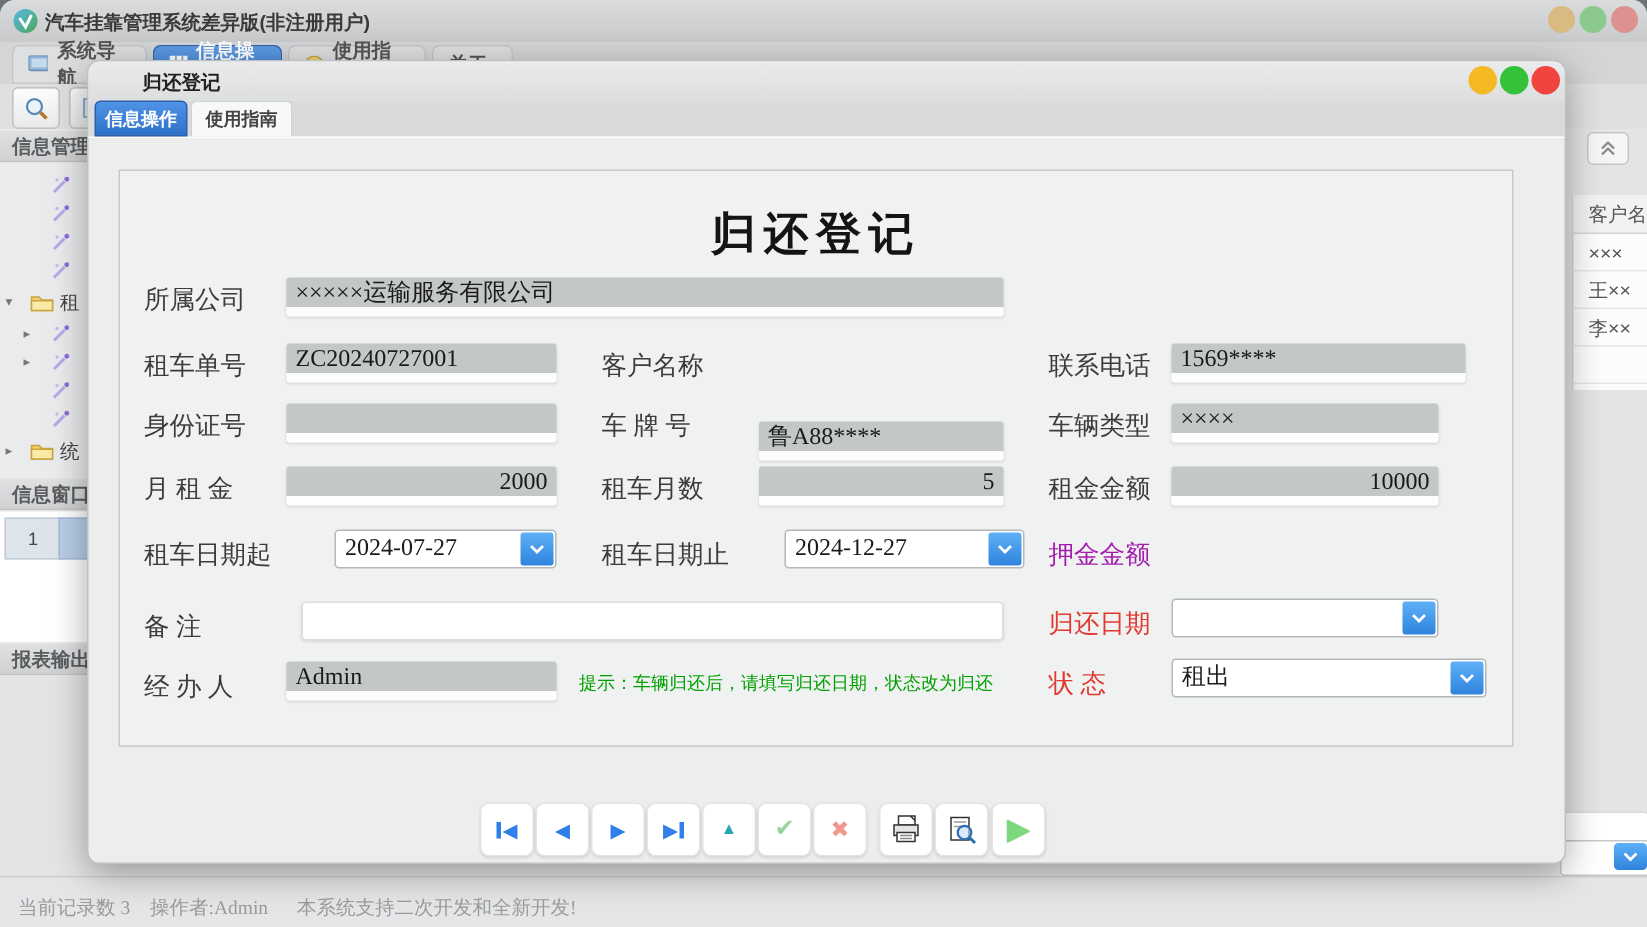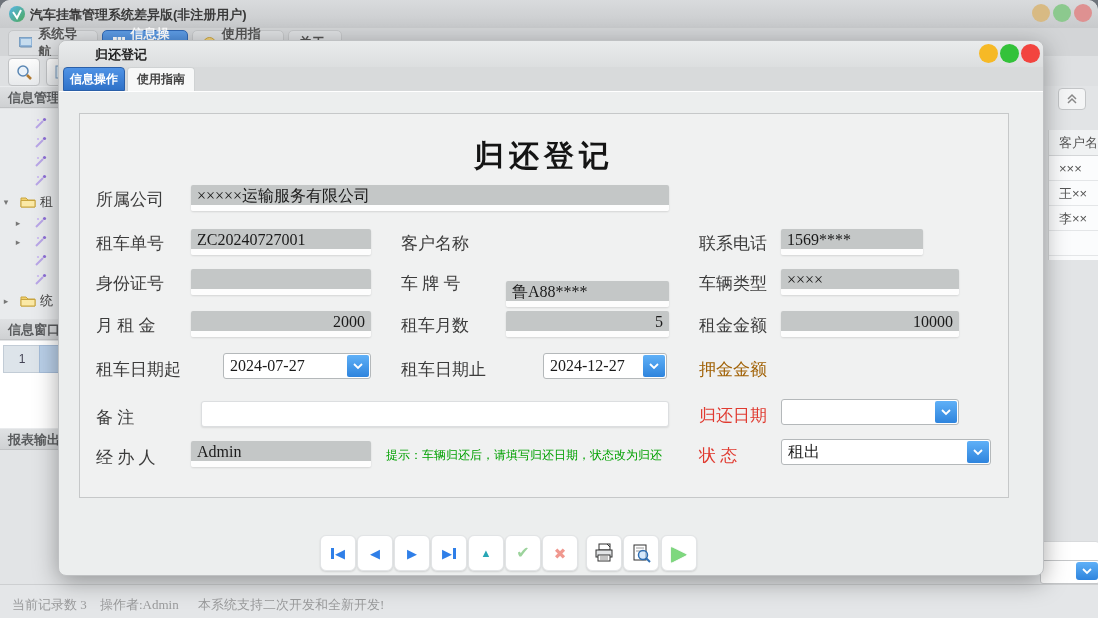--- a/index.html
+++ b/index.html
@@ -46,21 +46,21 @@
   #dlg-title{left:36px;top:5px;font-size:13px;font-weight:bold;color:#222;}
   #dlg-tabstrip{left:0;top:26px;width:984px;height:24px;background:#d8dadb;border-bottom:1px solid #fff;}
   .dtab{top:0;height:24px;font-size:12px;font-weight:bold;display:flex;align-items:center;justify-content:center;border-radius:4px 4px 0 0;box-sizing:border-box;}
   .dtab.active{background:linear-gradient(#4f93e6,#2e71c8);border:1px solid #2a5fa8;color:#fff;}
   .dtab.inactive{background:#f7f8f8;border:1px solid #cfd2d3;border-bottom:none;color:#444;}
 
   #groupbox{left:20px;top:72px;width:930px;height:385px;background:#f0f1f1;border:1px solid #c6c8c9;box-sizing:border-box;}
   #form-title{left:20px;top:95px;width:930px;text-align:center;font-size:30px;font-weight:bold;color:#141414;letter-spacing:5px;}
 
   .flabel{font-family:"Liberation Serif","DejaVu Serif",serif;font-size:17px;color:#3c3c3c;white-space:nowrap;}
-  .flabel.blue{color:#a16207;}
+  .flabel.blue{color:#a21caf;}
   .flabel.red{color:#e03a30;}
   .val{font-family:"Liberation Serif","DejaVu Serif",serif;font-size:16px;color:#1a1a1a;white-space:nowrap;overflow:hidden;}
   .ro{height:26px;background:linear-gradient(#c4c7c7 0 76%,#fdfdfd 76% 100%);border-radius:2px;box-shadow:0 1px 2px rgba(0,0,0,.12);line-height:21px;padding:0 6px;box-sizing:border-box;}
   .wi{height:26px;background:#fff;border:1px solid #dcdee0;border-radius:3px;box-shadow:0 1px 2px rgba(0,0,0,.10);line-height:24px;padding:0 6px;box-sizing:border-box;}
   .num{text-align:right;}
   .combo{height:26px;background:#fff;border:1px solid #b4b8ba;border-radius:3px;box-sizing:border-box;}
   .combo .cval{position:absolute;left:6px;top:1px;right:26px;line-height:22px;}
   .combo .blue-btn{right:1px;top:1px;width:22px;height:22px;border-radius:2px;}
 
   #hint{font-size:12px;color:#00a000;white-space:nowrap;}
@@ -278,21 +278,21 @@
     <div class="abs" id="groupbox"></div>
     <div class="abs" id="form-title">归还登记</div>
 
     <div class="abs flabel" style="left:37px;top:147px">所属公司</div>
     <div class="abs val ro" style="left:132px;top:144px;width:478px">×××××运输服务有限公司</div>
 
     <div class="abs flabel" style="left:37px;top:191px">租车单号</div>
     <div class="abs val ro" style="left:132px;top:188px;width:180px">ZC20240727001</div>
     <div class="abs flabel" style="left:342px;top:191px">客户名称</div>
     <div class="abs flabel" style="left:640px;top:191px">联系电话</div>
-    <div class="abs val ro" style="left:722px;top:188px;width:142px">1569****</div>
+    <div class="abs val ro" style="left:722px;top:188px;width:196px">1569****</div>
 
     <div class="abs flabel" style="left:37px;top:231px">身份证号</div>
     <div class="abs val ro" style="left:132px;top:228px;width:180px"></div>
     <div class="abs flabel" style="left:342px;top:231px">车 牌 号</div>
     <div class="abs val ro" style="left:447px;top:240px;width:163px">鲁A88****</div>
     <div class="abs flabel" style="left:640px;top:231px">车辆类型</div>
     <div class="abs val ro" style="left:722px;top:228px;width:178px">××××</div>
 
     <div class="abs flabel" style="left:37px;top:273px">月 租 金</div>
     <div class="abs val ro num" style="left:132px;top:270px;width:180px">2000</div>
@@ -304,21 +304,21 @@
     <div class="abs flabel" style="left:37px;top:317px">租车日期起</div>
     <div class="abs combo" style="left:164px;top:312px;width:148px">
       <div class="val cval">2024-07-27</div>
       <div class="blue-btn">
           <svg width="10" height="7">
             <polyline points="1,1 5,5 9,1" fill="none" stroke="#fff" stroke-width="1.8"></polyline>
           </svg>
         </div>
     </div>
     <div class="abs flabel" style="left:342px;top:317px">租车日期止</div>
-    <div class="abs combo" style="left:484px;top:312px;width:124px">
+    <div class="abs combo" style="left:464px;top:312px;width:160px">
       <div class="val cval">2024-12-27</div>
       <div class="blue-btn">
           <svg width="10" height="7">
             <polyline points="1,1 5,5 9,1" fill="none" stroke="#fff" stroke-width="1.8"></polyline>
           </svg>
         </div>
     </div>
     <div class="abs flabel blue" style="left:640px;top:317px">押金金额</div>
 
     <div class="abs flabel" style="left:37px;top:365px">备 注</div>

